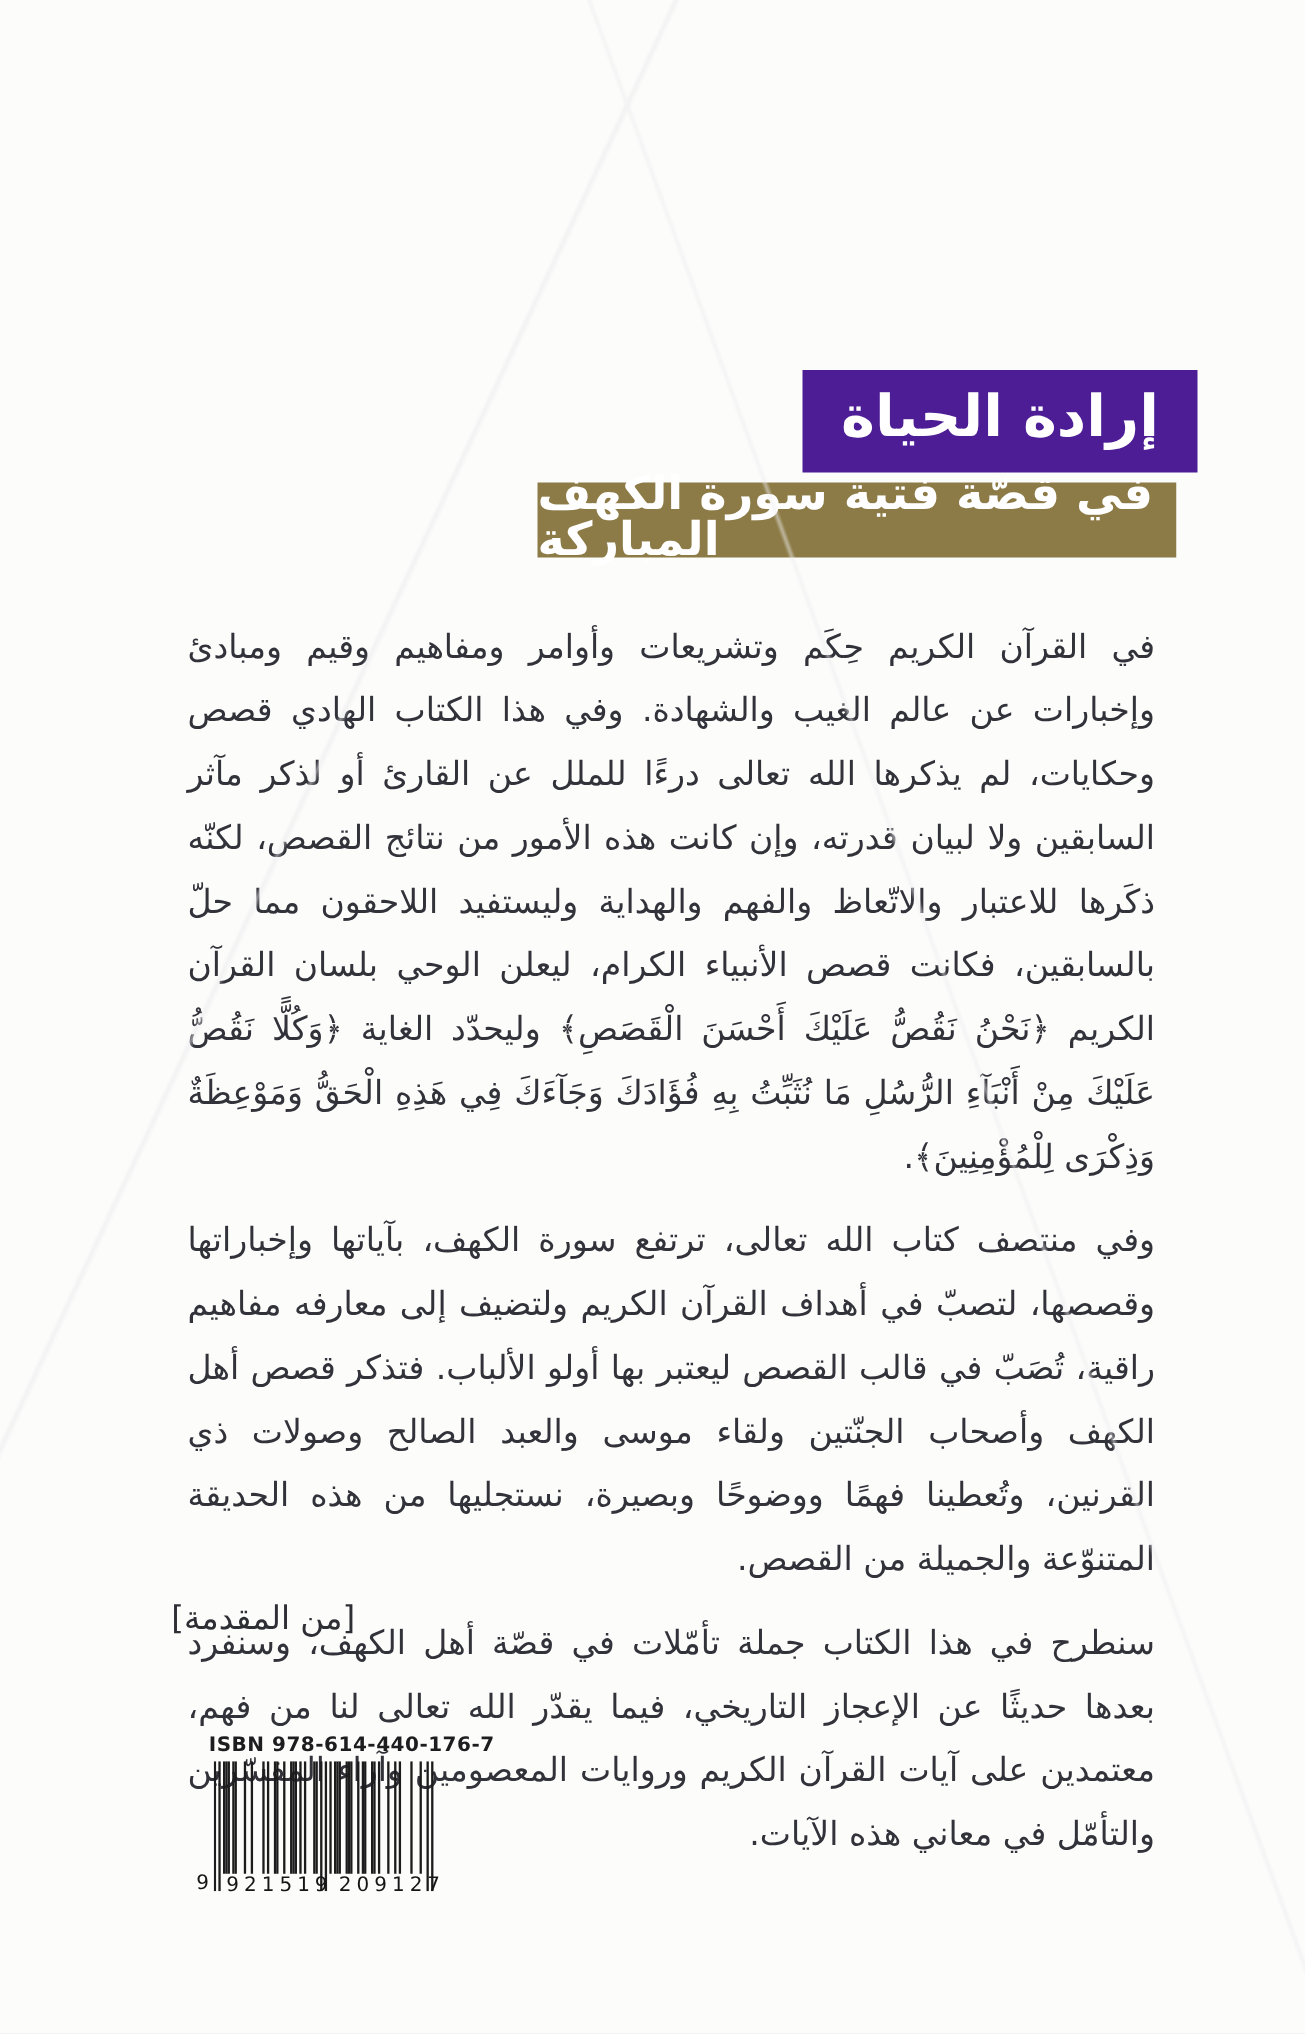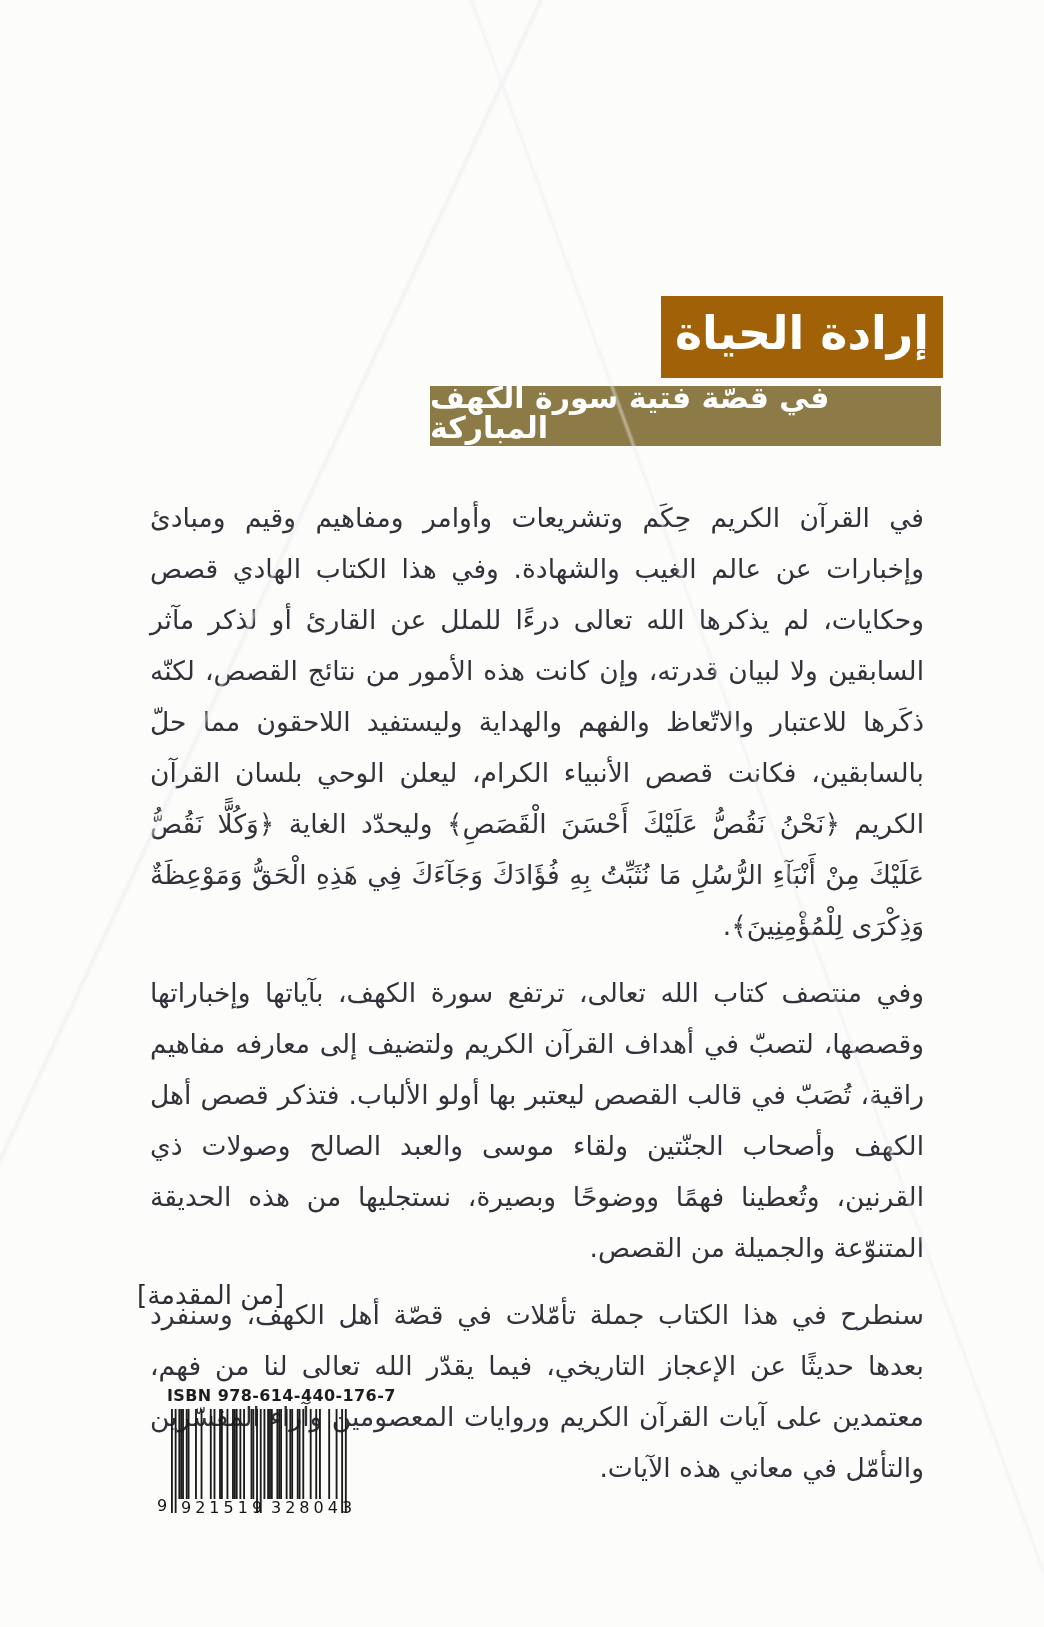--- a/index.html
+++ b/index.html
@@ -9,29 +9,29 @@
     font-family:"DejaVu Sans",sans-serif;
   }
   
   .page::after{
     content:"";position:absolute;inset:0;pointer-events:none;opacity:.5;
     background:
       linear-gradient(115deg, transparent 29.8%, #e9e9ec 30%, transparent 30.25%),
       linear-gradient(70deg, transparent 64.8%, #ededf0 65%, transparent 65.2%);
   }
   .title-band{
-    position:absolute;top:296px;right:101px;width:282px;height:82px;
-    background:#a16207;display:flex;align-items:center;justify-content:center;
+    position:absolute;top:296px;right:86px;width:316px;height:82px;
+    background:#4c1d95;display:flex;align-items:center;justify-content:center;
   }
   .title-band .t{color:#ffffff;font-size:46px;font-weight:bold;line-height:1;padding-bottom:8px;}
   .subtitle-band{
     position:absolute;top:386px;right:103px;width:511px;height:60px;
     background:#8c7b46;display:flex;align-items:center;justify-content:center;
   }
-  .subtitle-band .t{color:#ffffff;font-size:30px;font-weight:bold;line-height:1;padding-bottom:6px;}
+  .subtitle-band .t{color:#ffffff;font-size:37px;font-weight:bold;line-height:1;padding-bottom:6px;}
   .body-text{
     position:absolute;top:476px;right:104px;width:806px;
     direction:rtl;text-align:justify;color:#32323a;
     font-size:26.5px;line-height:51px;
   }
   .body-text p{margin:16px;}
   .attribution{
     position:absolute;top:1280px;left:137px;direction:rtl;
     font-size:26px;color:#2e2e35;
   }
@@ -113,18 +113,18 @@
           <rect x="138.75" y="0" width="1.85" height="90" fill="#1c1c1c"></rect>
           <rect x="144.3" y="0" width="1.85" height="90" fill="#1c1c1c"></rect>
           <rect x="148" y="0" width="1.85" height="90" fill="#1c1c1c"></rect>
           <rect x="157.25" y="0" width="1.85" height="90" fill="#1c1c1c"></rect>
           <rect x="164.65" y="0" width="1.85" height="90" fill="#1c1c1c"></rect>
           <rect x="170.20000000000002" y="0" width="1.85" height="104" fill="#1c1c1c"></rect>
           <rect x="173.9" y="0" width="1.85" height="104" fill="#1c1c1c"></rect>
         </svg>
       <span class="bc-digit-lead">9</span>
       <span class="bc-digits bc-left">921519</span>
-      <span class="bc-digits bc-right">328043</span>
+      <span class="bc-digits bc-right">209127</span>
     </div>
   </div>
 
 
 </div>
 
 </body></html>

